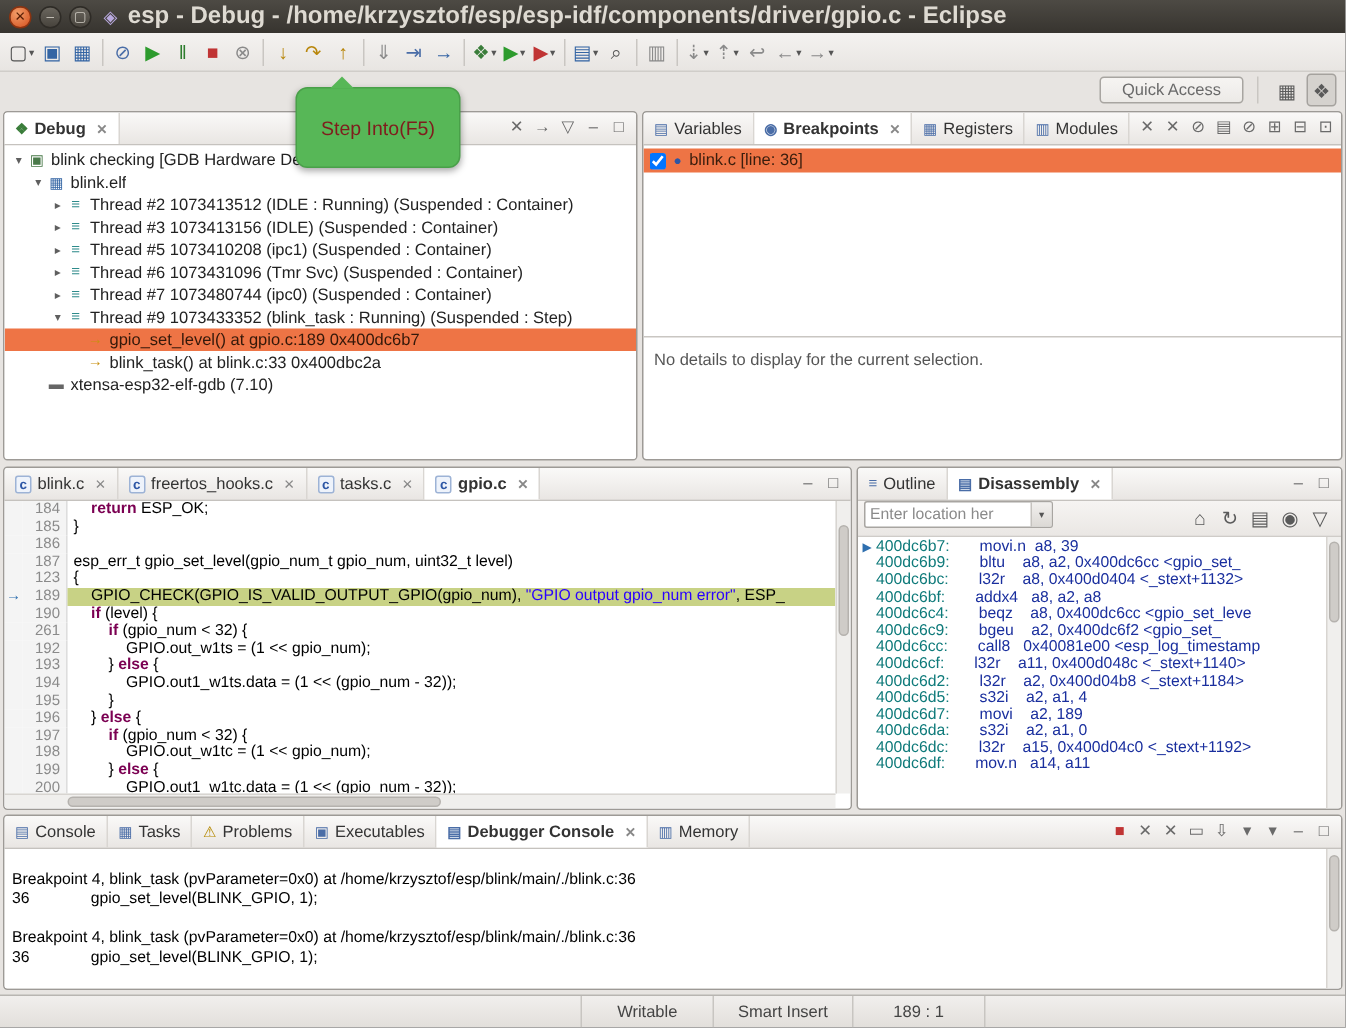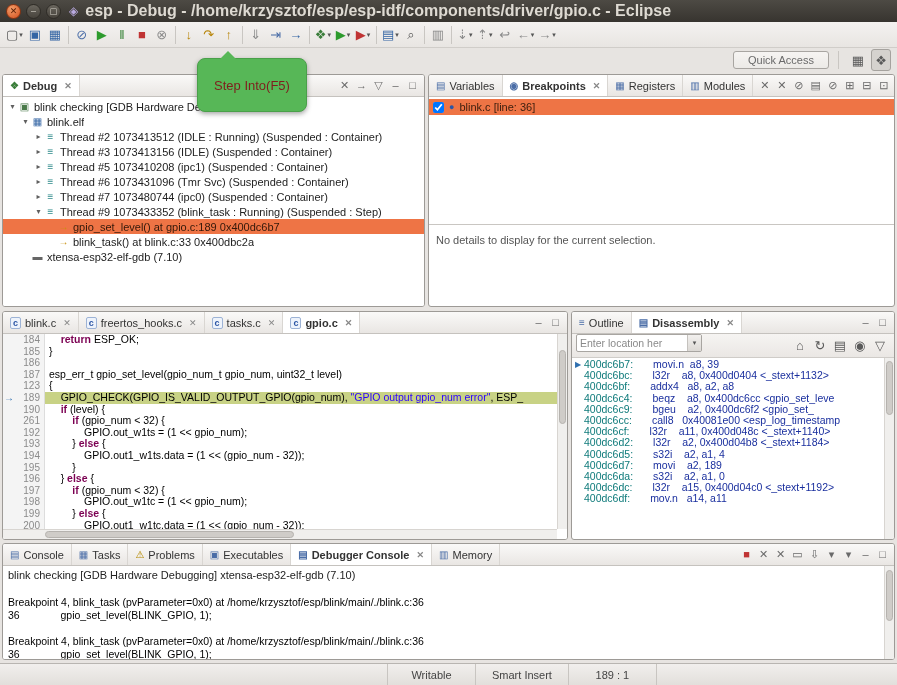--- a/index.html
+++ b/index.html
@@ -464,20 +464,21 @@
             <span class="tb-glyph">◉</span>
           </span>
           <span class="tb-btn">
             <span class="tb-glyph">▽</span>
           </span>
         </span>
     </div>
     <div class="ds-body">
       <div class="ds-lines" id="ds-lines">
           <div class="ds-row"><span class="ds-ann">▶</span><span class="ds-addr">400dc6b7:</span><span class="ds-text">movi.n  a8, 39</span></div>
+          <div class="ds-row"><span class="ds-ann"></span><span class="ds-addr">400dc6b9:</span><span class="ds-text">bltu    a8, a2, 0x400dc6cc &lt;gpio_set_</span></div>
           <div class="ds-row"><span class="ds-ann"></span><span class="ds-addr">400dc6bc:</span><span class="ds-text">l32r    a8, 0x400d0404 &lt;_stext+1132&gt;</span></div>
           <div class="ds-row"><span class="ds-ann"></span><span class="ds-addr">400dc6bf:</span><span class="ds-text">addx4   a8, a2, a8</span></div>
           <div class="ds-row"><span class="ds-ann"></span><span class="ds-addr">400dc6c4:</span><span class="ds-text">beqz    a8, 0x400dc6cc &lt;gpio_set_leve</span></div>
           <div class="ds-row"><span class="ds-ann"></span><span class="ds-addr">400dc6c9:</span><span class="ds-text">bgeu    a2, 0x400dc6f2 &lt;gpio_set_</span></div>
           <div class="ds-row"><span class="ds-ann"></span><span class="ds-addr">400dc6cc:</span><span class="ds-text">call8   0x40081e00 &lt;esp_log_timestamp</span></div>
           <div class="ds-row"><span class="ds-ann"></span><span class="ds-addr">400dc6cf:</span><span class="ds-text">l32r    a11, 0x400d048c &lt;_stext+1140&gt;</span></div>
           <div class="ds-row"><span class="ds-ann"></span><span class="ds-addr">400dc6d2:</span><span class="ds-text">l32r    a2, 0x400d04b8 &lt;_stext+1184&gt;</span></div>
           <div class="ds-row"><span class="ds-ann"></span><span class="ds-addr">400dc6d5:</span><span class="ds-text">s32i    a2, a1, 4</span></div>
           <div class="ds-row"><span class="ds-ann"></span><span class="ds-addr">400dc6d7:</span><span class="ds-text">movi    a2, 189</span></div>
           <div class="ds-row"><span class="ds-ann"></span><span class="ds-addr">400dc6da:</span><span class="ds-text">s32i    a2, a1, 0</span></div>
@@ -541,21 +542,20 @@
           </span>
           <span class="tb-btn">
             <span class="tb-glyph">–</span>
           </span>
           <span class="tb-btn">
             <span class="tb-glyph">□</span>
           </span>
         </span>
     </div>
     <div class="con-body-wrap">
-      <div class="con-header">blink checking [GDB Hardware Debugging] xtensa-esp32-elf-gdb (7.10)</div>
       <div class="con-lines" id="con-lines"><div class="con-line"> </div><div class="con-line">Breakpoint 4, blink_task (pvParameter=0x0) at /home/krzysztof/esp/blink/main/./blink.c:36</div><div class="con-line">36              gpio_set_level(BLINK_GPIO, 1);</div><div class="con-line"> </div><div class="con-line">Breakpoint 4, blink_task (pvParameter=0x0) at /home/krzysztof/esp/blink/main/./blink.c:36</div><div class="con-line">36              gpio_set_level(BLINK_GPIO, 1);</div></div>
       <div class="con-vsb">
           <div class="thumb"></div>
         </div>
     </div>
   </div>
 
   <div class="statusbar">
     <span class="sb-spacer"></span>
     <span class="sb-cell">Writable</span>

